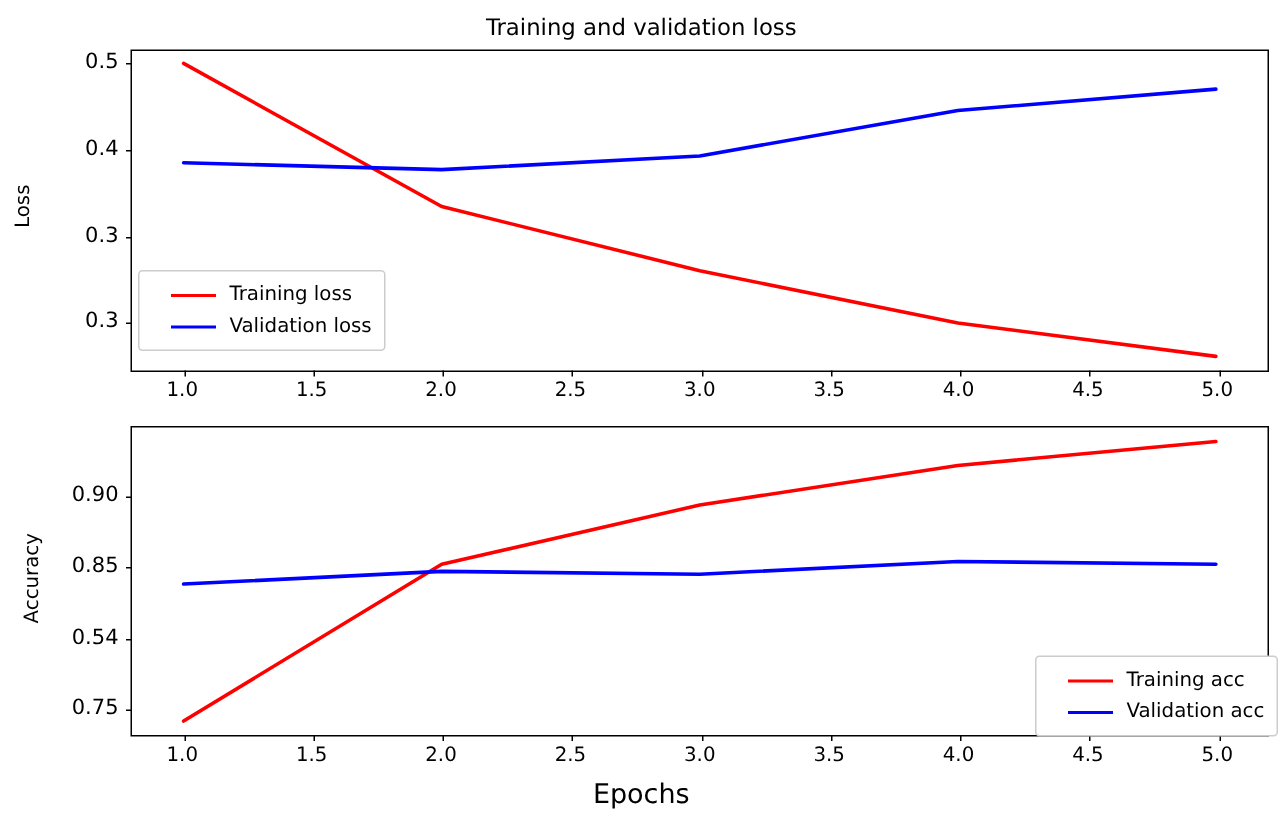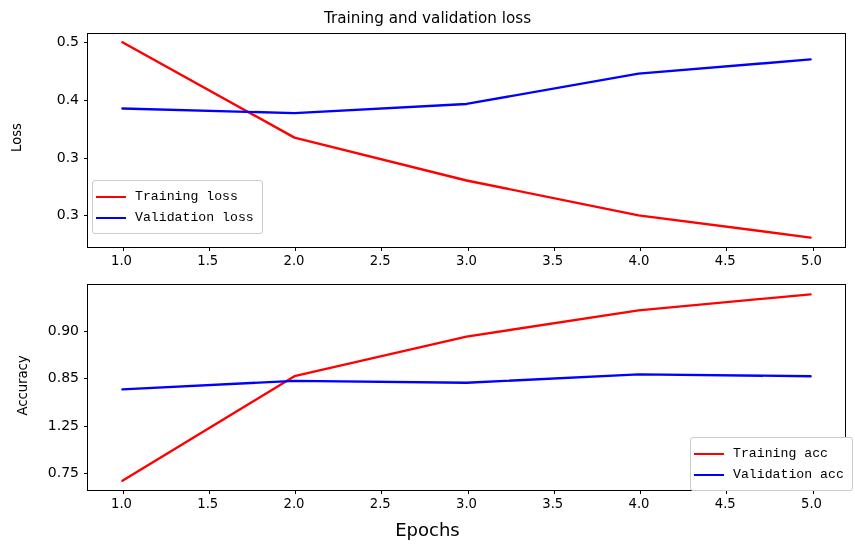--- a/index.html
+++ b/index.html
@@ -121,22 +121,21 @@
     text-align: center;
     font-size: 18px;
     color: #000000;
   }
   .legend {
     position: absolute;
     box-sizing: border-box;
     background: #ffffff;
     border: 1px solid #cccccc;
     border-radius: 3px;
-    padding: 5px 8px 5px 3px;
-    font-family: Liberation Mono, monospace;
+    padding: 5px 8px 5px 21px;
   }
   #legend-loss {
     left: 92px;
     top: 180px;
   }
   #legend-acc {
     left: 690px;
     top: 437px;
   }
   .legend-row {
@@ -214,21 +213,21 @@
       <span class="legend-swatch" id="sw-loss-val" style="border-top-color: rgb(0, 0, 255);"></span>
       <span class="legend-text">Validation loss</span>
     </div>
   </div>
 
 
   <div class="axis-ylabel" id="ylabel-acc">Accuracy</div>
 
   <div class="ytick-col" id="ylabels-acc">
       <div class="ytick-label" style="top: 472.087px;">0.75</div>
-      <div class="ytick-label" style="top: 424.566px;">1.25</div>
+      <div class="ytick-label" style="top: 424.566px;">0.54</div>
       <div class="ytick-label" style="top: 377.045px;">0.85</div>
       <div class="ytick-label" style="top: 329.525px;">0.90</div>
     </div>
   <div id="xlabels-acc">
       <div class="xtick-label" style="left: 121.5px; top: 496px;">1.0</div>
       <div class="xtick-label" style="left: 207.75px; top: 496px;">1.5</div>
       <div class="xtick-label" style="left: 294px; top: 496px;">2.0</div>
       <div class="xtick-label" style="left: 380.25px; top: 496px;">2.5</div>
       <div class="xtick-label" style="left: 466.5px; top: 496px;">3.0</div>
       <div class="xtick-label" style="left: 552.75px; top: 496px;">3.5</div>

